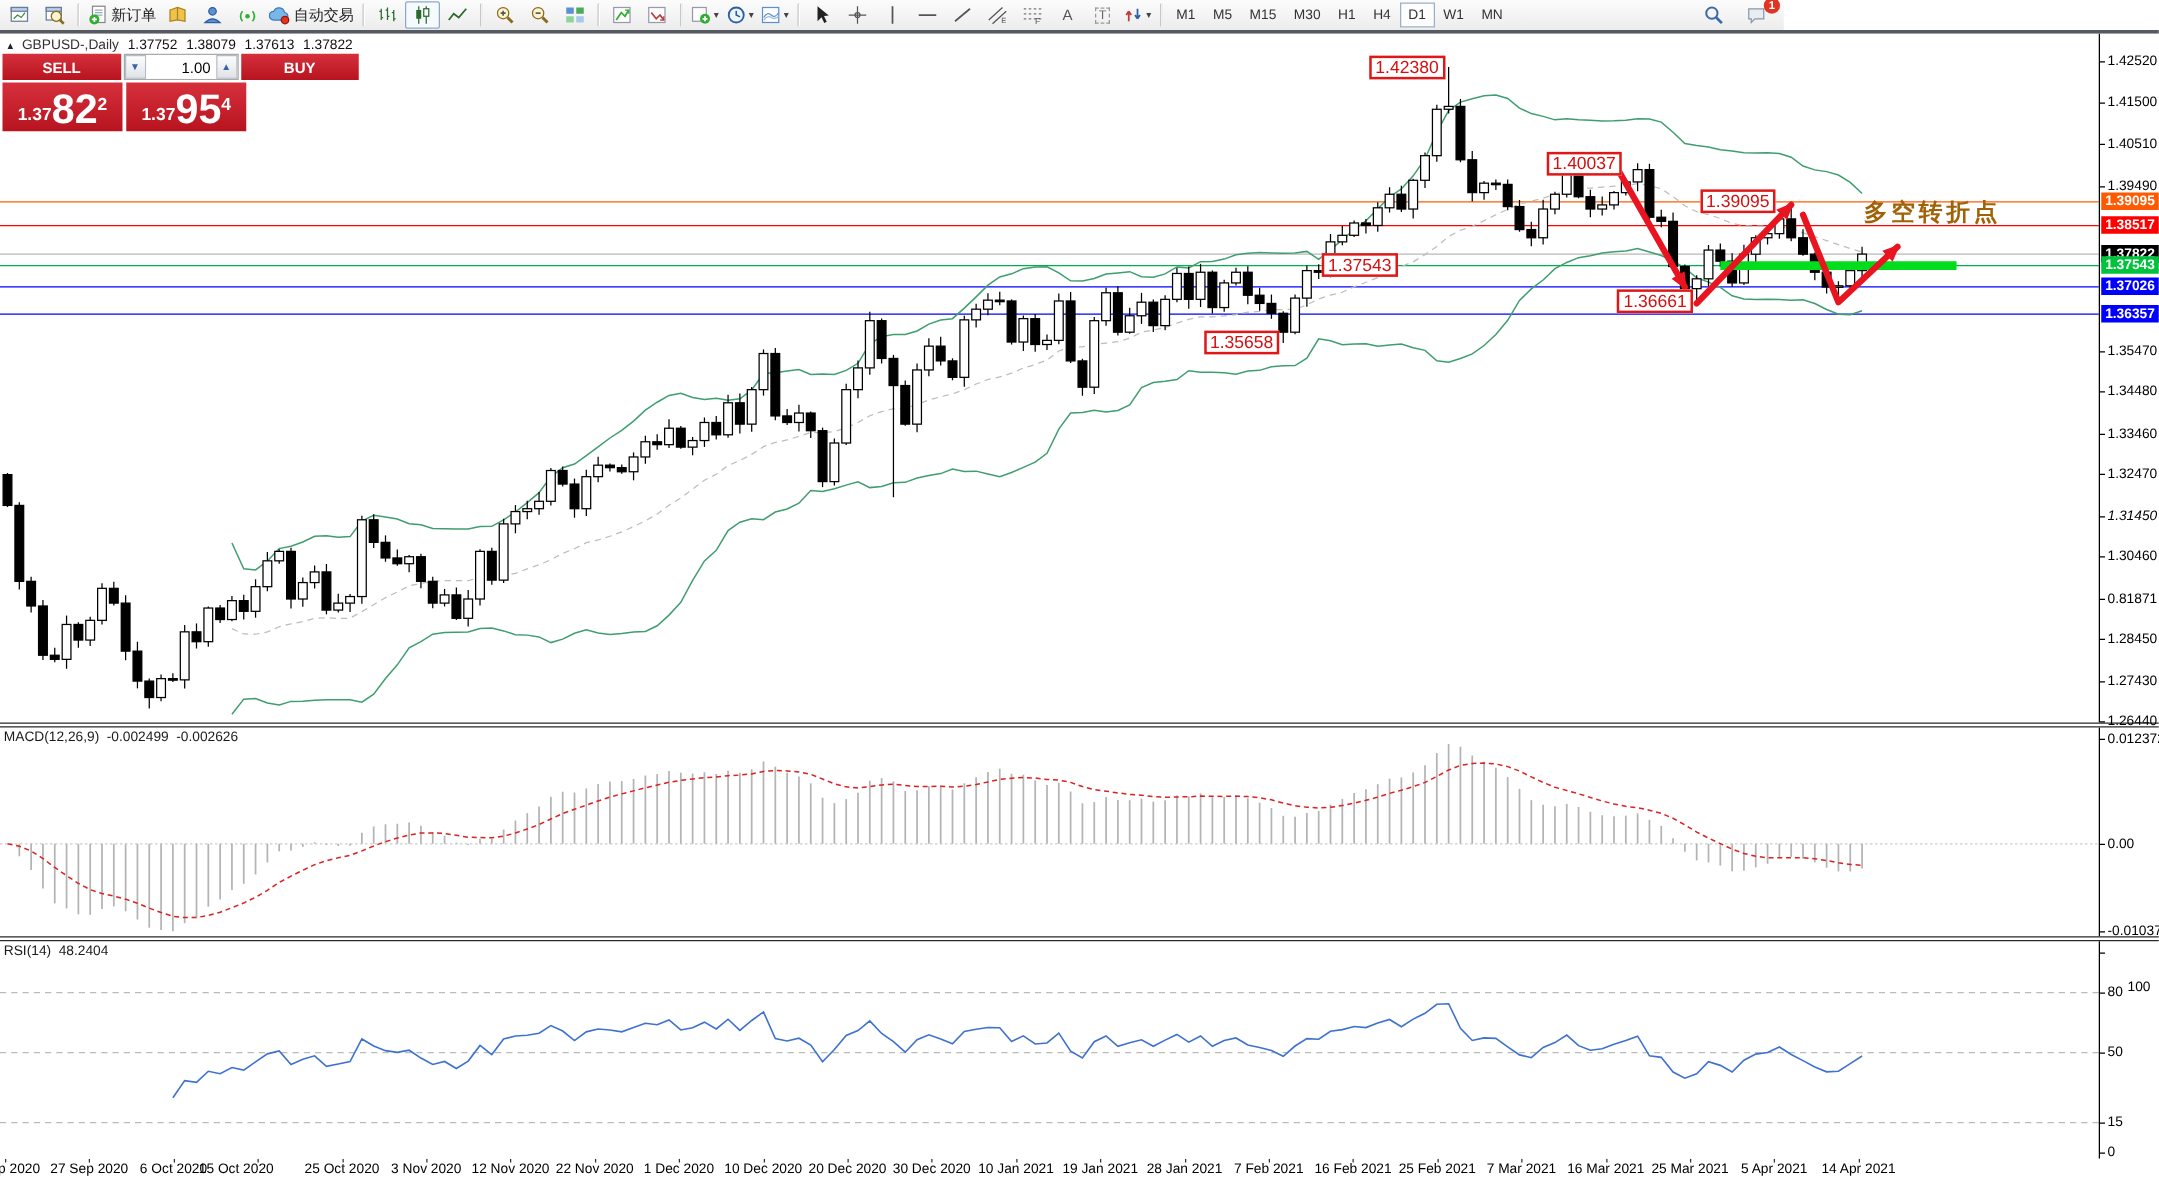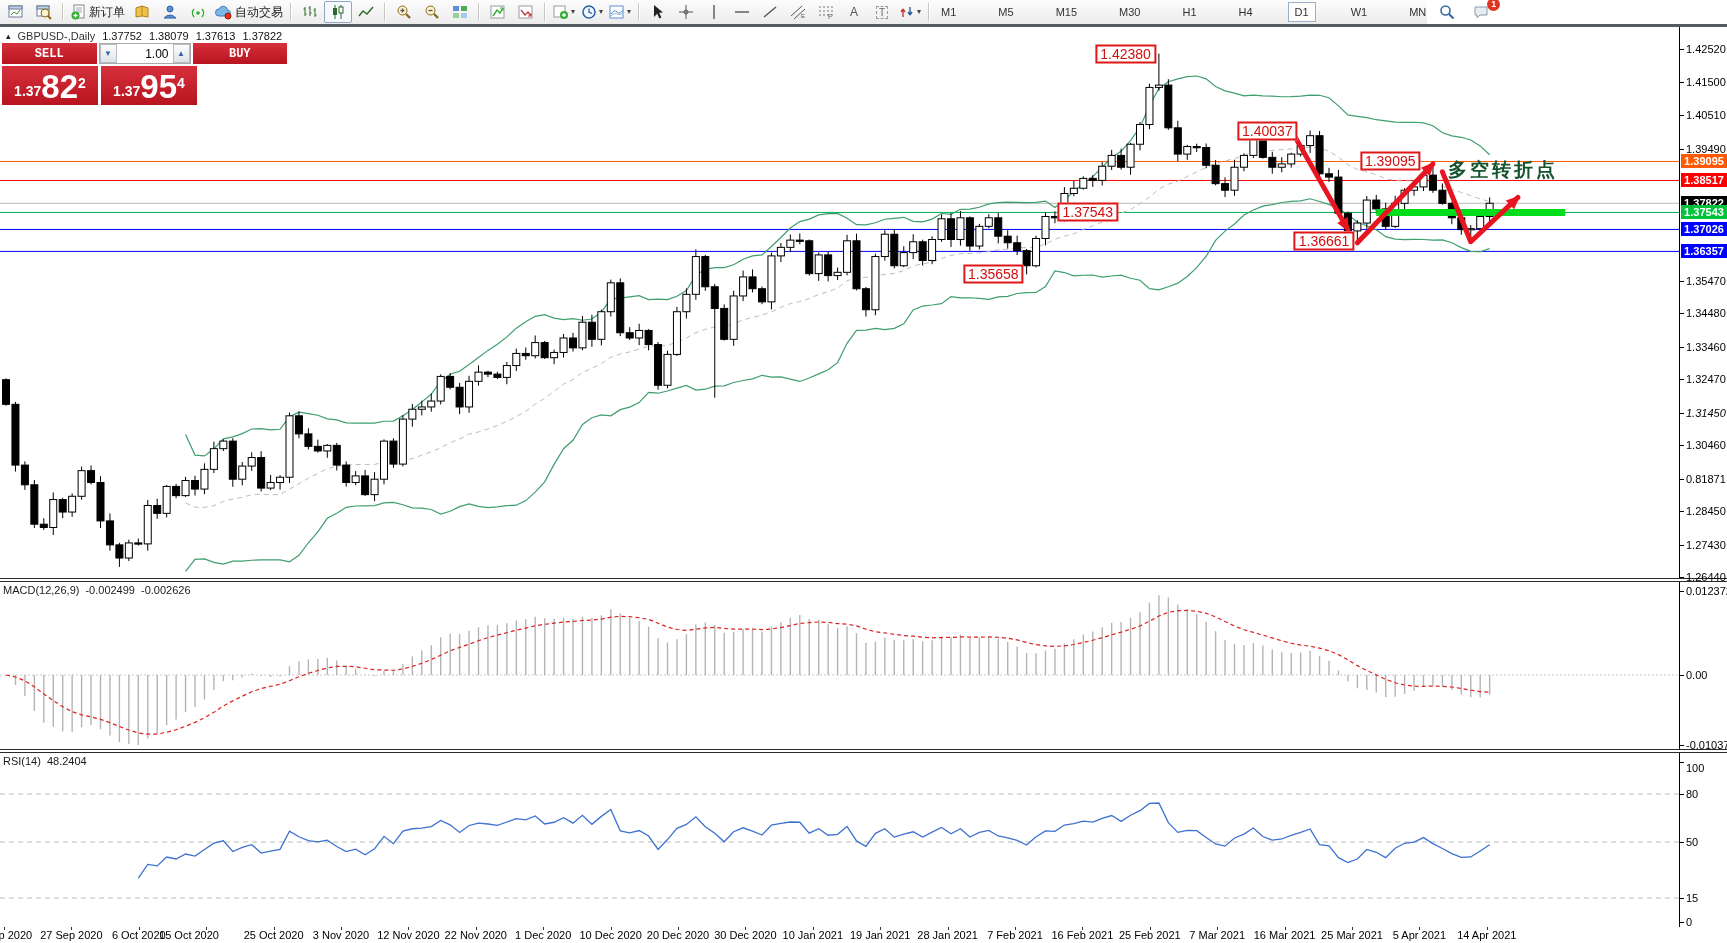--- a/index.html
+++ b/index.html
@@ -37,21 +37,21 @@
     background:#fff;font-size:14px;line-height:15px;padding:0 3px;white-space:nowrap;}
   .pivot-text{position:absolute;font-size:19px;font-weight:bold;letter-spacing:3px;white-space:nowrap;transform:translate(0,-50%);}
   .dates{position:absolute;left:0;top:900px;width:1727px;height:16px;background:#fff;overflow:hidden;}
   .datelbl{position:absolute;top:2px;font-size:11px;color:#000;transform:translateX(-50%);white-space:nowrap;}
   .datetick{position:absolute;top:0;width:1px;height:3px;background:#333;}
   
   .trade-panel{position:absolute;left:2px;top:16px;width:285px;}
   .tp-row1{display:flex;gap:2px;height:21px;}
   .btn-red{background:linear-gradient(#d5303c,#b8141f);color:#fff;font-size:12px;font-weight:bold;
     display:flex;align-items:center;justify-content:center;}
-  .tp-sell,.tp-buy{width:110px;height:21px;font-family:Liberation Mono, monospace;}
+  .tp-sell,.tp-buy{width:110px;height:21px;}
   .tp-stepper{width:103px;height:21px;display:flex;border:1px solid #aaa;box-sizing:border-box;background:#fff;}
   .spin{width:17px;background:linear-gradient(#fdfdfd,#dfe3e8);border:1px solid #b5bcc4;box-sizing:border-box;
     display:flex;align-items:center;justify-content:center;font-size:8px;color:#3a62a8;}
   .vol-input{flex:1;border:none;outline:none;font-size:12px;text-align:right;padding-right:4px;width:50px;
     font-family:"Liberation Sans",sans-serif;}
   .tp-row2{display:flex;gap:3px;margin-top:2px;}
   .bigprice{width:96px;height:37px;background:linear-gradient(#d5303c,#b8141f);color:#fff;
     display:flex;align-items:flex-end;justify-content:center;padding-bottom:2px;}
   .bp-small{font-size:14px;font-weight:bold;line-height:24px;}
   .bp-big{font-size:33px;font-weight:bold;line-height:33px;}
@@ -242,21 +242,21 @@
     <span class="tbox">T</span>
   </div>
   <div class="tbtn">
     <svg width="16" height="16">
         <path d="M4 13 V5 M4 5 l-2 3 M4 5 l2 3" stroke="#c03a3a" fill="none" stroke-width="1.4"></path>
         <path d="M11 3 V11 M11 11 l-2 -3 M11 11 l2 -3" stroke="#2d5fa3" fill="none" stroke-width="1.4"></path>
       </svg>
     <span class="caret">▾</span>
   </div>
   <div class="tb-sep"></div>
-  <div id="tf-group" style="display:flex;gap:28px;">
+  <div id="tf-group" style="display:flex;">
       <div class="tf">M1</div>
       <div class="tf">M5</div>
       <div class="tf">M15</div>
       <div class="tf">M30</div>
       <div class="tf">H1</div>
       <div class="tf">H4</div>
       <div class="tf active">D1</div>
       <div class="tf">W1</div>
       <div class="tf">MN</div>
     </div>
@@ -832,38 +832,38 @@
       <div class="price-badge" style="top: 178.445px; background: rgb(0, 195, 60);">1.37543</div>
       <div class="price-badge" style="top: 195.423px; background: rgb(0, 0, 255);">1.37026</div>
       <div class="price-badge" style="top: 217.393px; background: rgb(0, 0, 255);">1.36357</div>
       <div class="axis-tickmark" style="top: 563.994px;"></div>
       <div class="axis-tick" style="top: 557.994px;">0.012372</div>
       <div class="axis-tickmark" style="top: 648px;"></div>
       <div class="axis-tick" style="top: 642px;">0.00</div>
       <div class="axis-tickmark" style="top: 718.439px;"></div>
       <div class="axis-tick" style="top: 712.439px;">-0.010374</div>
       <div class="axis-tickmark" style="top: 735px;"></div>
-      <div class="axis-tick" style="top: 735px;">100</div>
+      <div class="axis-tick" style="top: 757px; margin-left: 16px;">100</div>
       <div class="axis-tickmark" style="top: 767px;"></div>
       <div class="axis-tick" style="top: 761px;">80</div>
       <div class="axis-tickmark" style="top: 815px;"></div>
       <div class="axis-tick" style="top: 809px;">50</div>
       <div class="axis-tickmark" style="top: 871px;"></div>
       <div class="axis-tick" style="top: 865px;">15</div>
       <div class="axis-tickmark" style="top: 895px;"></div>
       <div class="axis-tick" style="top: 889px;">0</div>
     </div>
   <div id="overlay-layer">
       <div class="plabel" style="left: 1155.9px; top: 26.5976px;">1.42380</div>
       <div class="plabel" style="left: 1297.65px; top: 103.542px;">1.40037</div>
       <div class="plabel" style="left: 1420.5px; top: 134.477px;">1.39095</div>
       <div class="plabel" style="left: 1118.1px; top: 185.445px;">1.37543</div>
       <div class="plabel" style="left: 1354.35px; top: 214.41px;">1.36661</div>
       <div class="plabel" style="left: 1023.6px; top: 247.348px;">1.35658</div>
-      <div class="pivot-text" style="left: 1448px; top: 142.523px; color: #14532d;">多空转折点</div>
+      <div class="pivot-text" style="left: 1491px; top: 142.523px; color: #a16207;">多空转折点</div>
     </div>
 
   <div class="ind-label" style="top:557px;">
     <span>MACD(12,26,9)</span>
     <span>-0.002499</span>
     <span>-0.002626</span>
   </div>
   <div class="ind-label" style="top:728px;">
     <span>RSI(14)</span>
     <span>48.2404</span>

